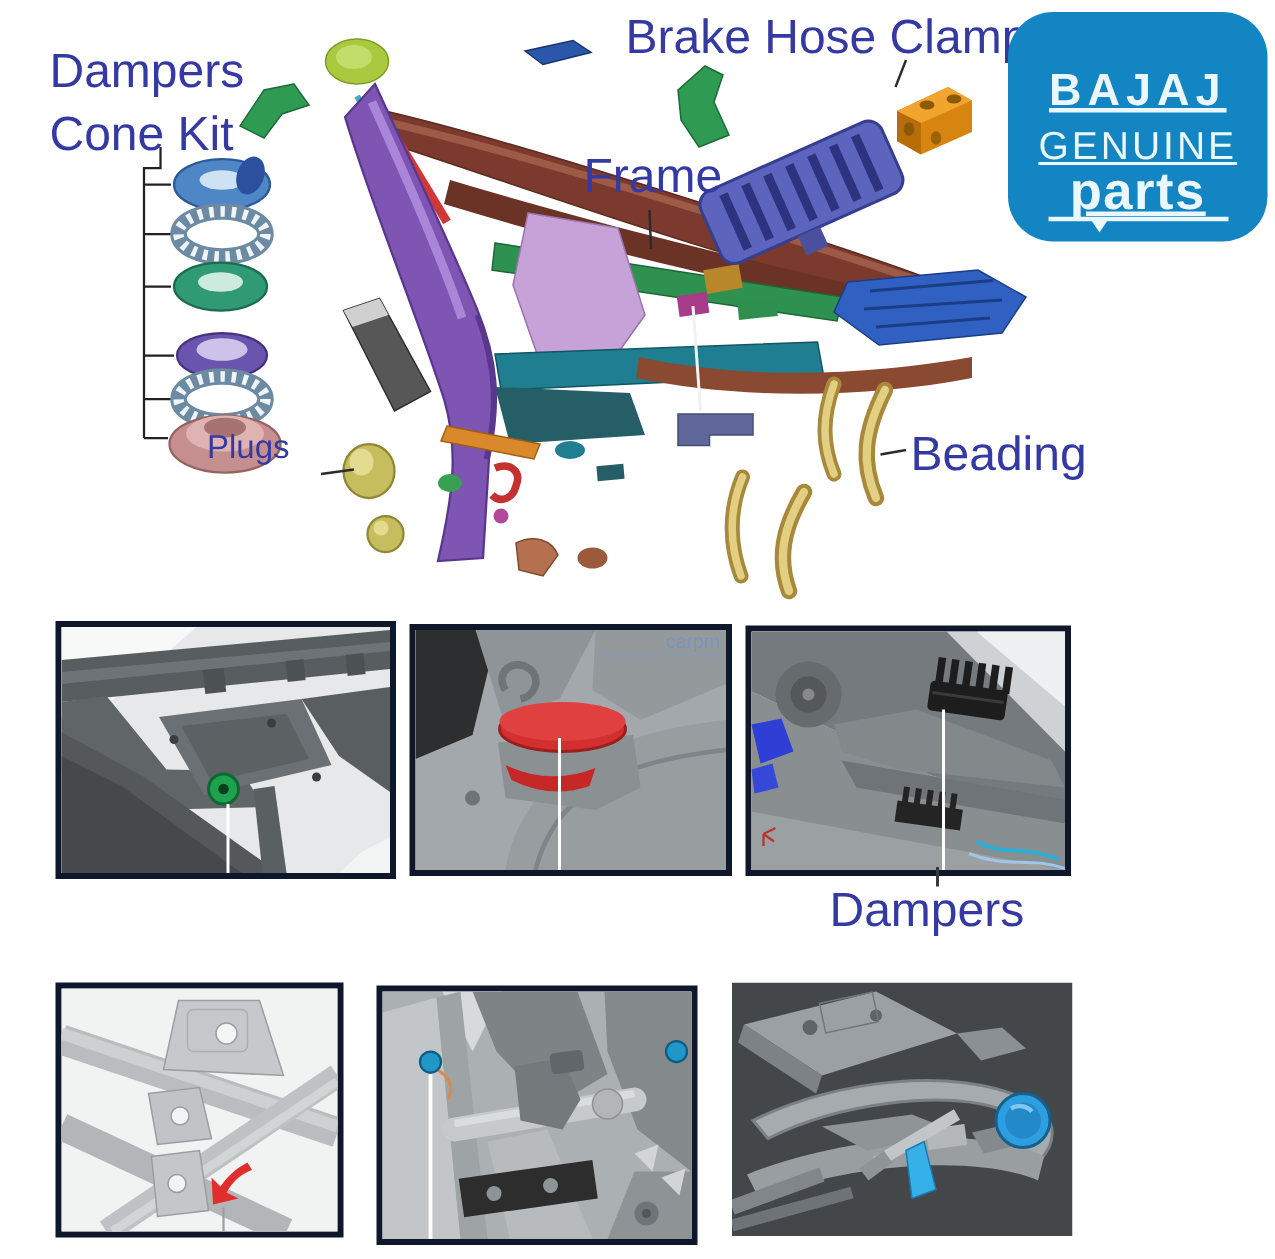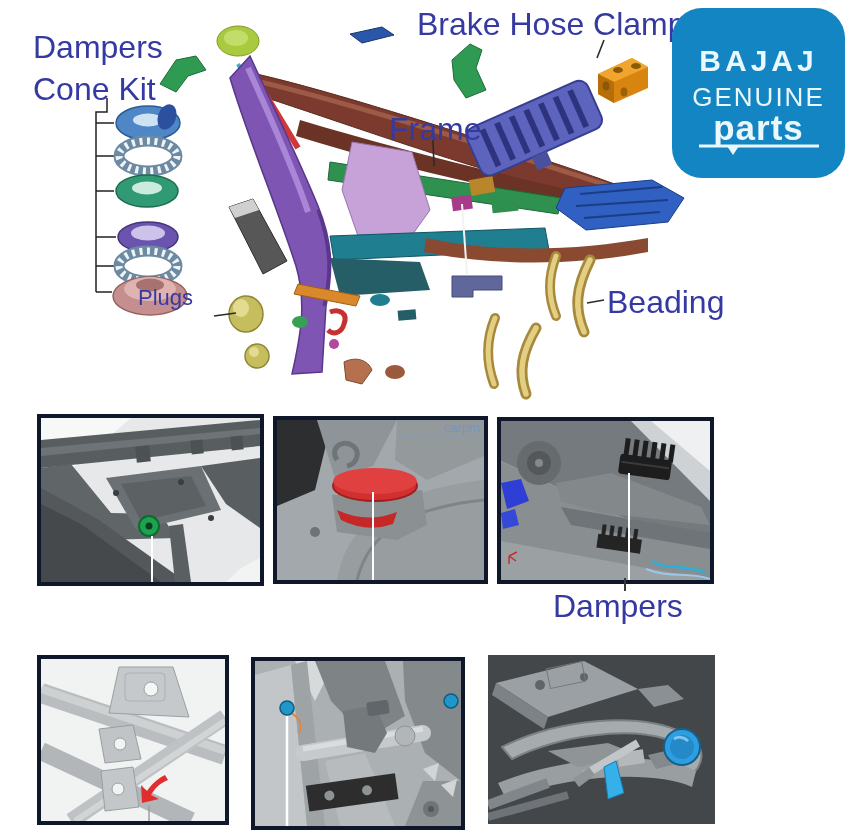--- a/index.html
+++ b/index.html
@@ -3,26 +3,26 @@
 <meta charset="utf-8">
 <style>
   html,body{margin:0;padding:0;}
   body{width:850px;height:839px;background:#ffffff;position:relative;overflow:hidden;
        font-family:"Liberation Sans",sans-serif;}
   .canvas{position:absolute;left:0;top:0;width:850px;height:839px;}
   .main-svg{position:absolute;left:0;top:0;}
   .lbl{position:absolute;color:#3539a2;font-size:32px;white-space:nowrap;line-height:1.0;}
   .lbl-steering{left:33px;top:26px;line-height:42px;}
   .lbl-brake{left:417px;top:8px;}
-  .lbl-frame{left:389px;top:113px;}
+  .lbl-frame{left:389px;top:101px;}
   .lbl-plugs{left:138px;top:287px;font-size:22px;}
   .lbl-beading{left:607px;top:286px;}
   .lbl-dampers{left:553px;top:590px;}
-  .logo{position:absolute;left:672px;top:8px;width:173px;height:170px;background:#1285c2;
-        border-radius:30px;color:#eaf7fc;text-align:center;}
+  .logo{position:absolute;left:672px;top:8px;width:173px;height:153px;background:#1285c2;
+        border-radius:30px;color:#eaf7fc;text-align:center;text-decoration:underline;}
   .logo-brand{margin-top:36px;font-size:30px;font-weight:bold;letter-spacing:4px;}
   .logo-genuine{font-size:26px;letter-spacing:2px;margin-top:4px;}
   .logo-parts{font-size:35px;font-weight:bold;letter-spacing:1px;line-height:30px;}
   .logo-underline{margin-top:2px;}
   .detail{position:absolute;border:4px solid #0f172a;box-sizing:content-box;}
   .d1{left:37px;top:414px;width:219px;height:164px;}
   .d2{left:273px;top:416px;width:207px;height:160px;}
   .d3{left:497px;top:417px;width:209px;height:159px;}
   .d4{left:37px;top:655px;width:184px;height:162px;}
   .d5{left:251px;top:657px;width:206px;height:165px;}

